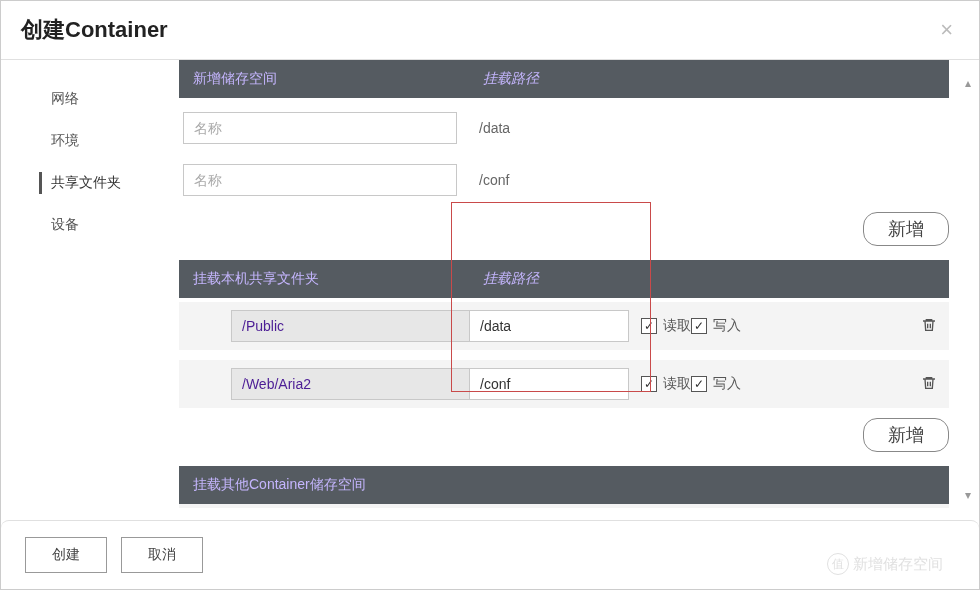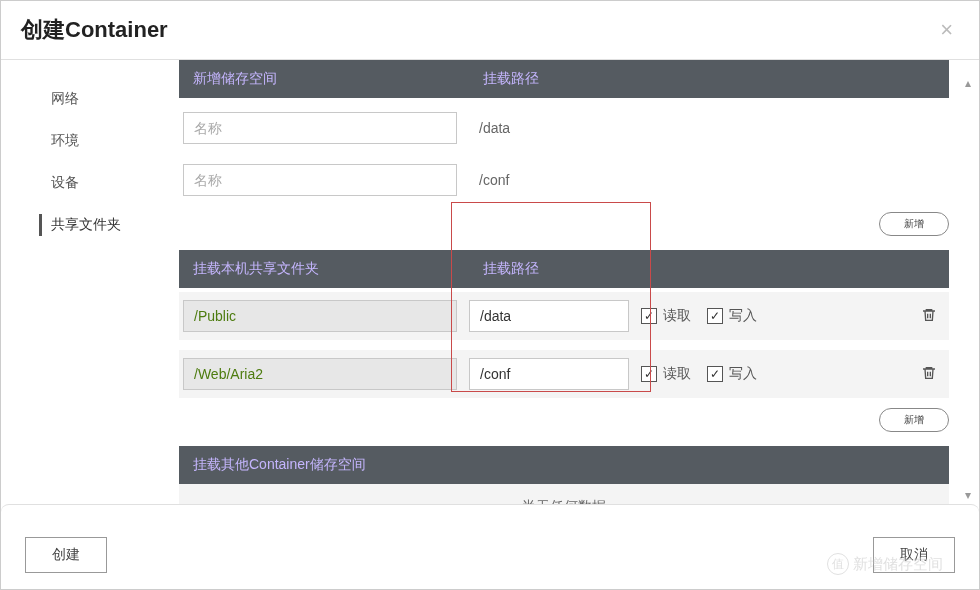--- a/index.html
+++ b/index.html
@@ -15,72 +15,72 @@
     
     .sidebar { width: 166px; padding: 18px 0 0 0; border-right: none; }
     .sidebar-item { padding: 12px 0 12px 50px; color: #555; cursor: pointer; position: relative; font-size: 14px; }
     .sidebar-item.active { color: #333; font-weight: 500; }
     .sidebar-item.active::before { content: ""; position: absolute; left: 38px; top: 10px; bottom: 10px; width: 3px; background: #555; }
     
     .content { flex: 1; overflow-y: auto; padding: 0 30px 0 12px; position: relative; }
     
     .section-header { background: #555b61; color: #c4b5fd; padding: 10px 14px; font-size: 14px; display: flex; }
     .section-header > div:first-child { width: 290px; }
-    .section-header > div:nth-child(2) { flex: 1; }
+    .section-header > div:nth-child(2) { flex: 1; font-style: italic; }
     
     .form-row { display: flex; align-items: center; padding: 6px 0; margin-top: 8px; }
     .form-row.gray { background: #f4f4f4; padding: 8px 0; margin-top: 0; }
     
     .col1 { width: 290px; padding-left: 4px; padding-right: 12px; }
     .col2 { width: 172px; padding-right: 12px; }
-    .col-checks { display: flex; align-items: center; gap: 16px; flex: 1; }
+    .col-checks { display: flex; align-items: center; gap: 0; flex: 1; }
     .col-del { width: 40px; text-align: center; }
     
     .text-input { width: 100%; height: 32px; padding: 0 10px; border: 1px solid #c8c8c8; font-size: 14px; color: #333; }
-    .text-input.readonly { background: #e7e7e7; color: #4d7c0f; }
+    .text-input.readonly { background: #e7e7e7; color: #4c1d95; margin-left: 48px; }
     .text-input::placeholder { color: #aaa; }
     
     .static-text { color: #666; padding-left: 10px; }
     
     .check-label { display: flex; align-items: center; gap: 6px; color: #555; cursor: pointer; }
     .check-box { width: 16px; height: 16px; border: 1.5px solid: #555; display: inline-flex; align-items: center; justify-content: center; border: 1.5px solid #555; background: #fff; }
     .check-box.checked::after { content: "✓"; font-size: 12px; color: #333; line-height: 1; }
     
     .trash-icon { cursor: pointer; color: #555; }
     
     .btn-row { display: flex; justify-content: flex-end; padding: 10px 0 14px; }
-    .btn-pill { border: 1px solid #888; border-radius: 14px; padding: 4px 24px; background: #fff; cursor: pointer; font-size: 10px; color: #444; }
+    .btn-pill { border: 1px solid #888; border-radius: 14px; padding: 4px 24px; background: #fff; cursor: pointer; font-size: 18px; color: #444; }
     
     .no-data-row { background: #f4f4f4; text-align: center; padding: 14px 0; color: #666; }
     
     .red-box { position: absolute; border: 1.5px solid #c94a4a; pointer-events: none; }
     
-    .modal-footer { position: absolute; bottom: 0; left: 0; right: 0; display: flex; justify-content: space-between; gap: 14px; padding: 32px 24px 16px; border-top: 1px solid #e0e0e0; background: #fff; border-radius: 8px; }
+    .modal-footer { position: absolute; bottom: 0; left: 0; right: 0; display: flex; justify-content: flex-start; gap: 14px; padding: 16px 24px 16px; border-top: 1px solid #e0e0e0; background: #fff; border-radius: 8px; }
     .btn-rect { border: 1px solid #999; background: #fff; padding: 8px 26px; cursor: pointer; font-size: 14px; color: #444; }
     
     .watermark { position: absolute; right: 36px; bottom: 14px; display: flex; align-items: center; gap: 4px; color: #ccc; font-size: 15px; opacity: 0.6; pointer-events: none; }
     .wm-circle { width: 22px; height: 22px; border-radius: 50%; border: 1.5px solid #ccc; display: flex; align-items: center; justify-content: center; font-size: 12px; }
     
     .scroll-hint { position: absolute; right: 4px; width: 14px; color: #999; font-size: 12px; text-align: center; }
   </style>
 </head>
 <body>
 
 <div class="modal">
   <div class="modal-header">
     <div class="modal-title">创建Container</div>
     <div class="close-x">×</div>
   </div>
 
   <div class="modal-body">
     <div class="sidebar">
       <div class="sidebar-item"><span>网络</span></div>
       <div class="sidebar-item"><span>环境</span></div>
+      <div class="sidebar-item active"><span>共享文件夹</span></div>
       <div class="sidebar-item"><span>设备</span></div>
-      <div class="sidebar-item active"><span>共享文件夹</span></div>
     </div>
 
     <div class="content">
       <div class="scroll-hint" style="top:16px;">▴</div>
       <div class="scroll-hint" style="bottom:6px;">▾</div>
 
       <div class="section-header">
         <div>新增储存空间</div>
         <div>挂载路径</div>
       </div>

